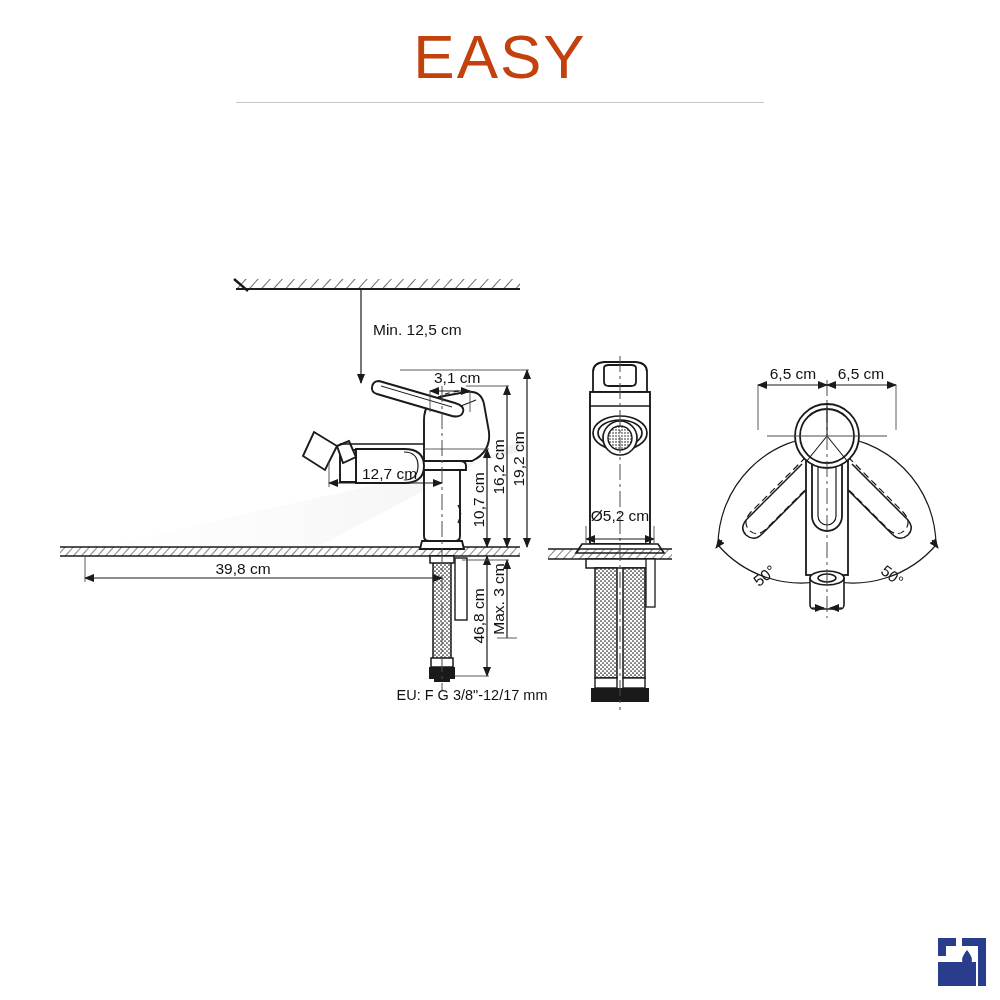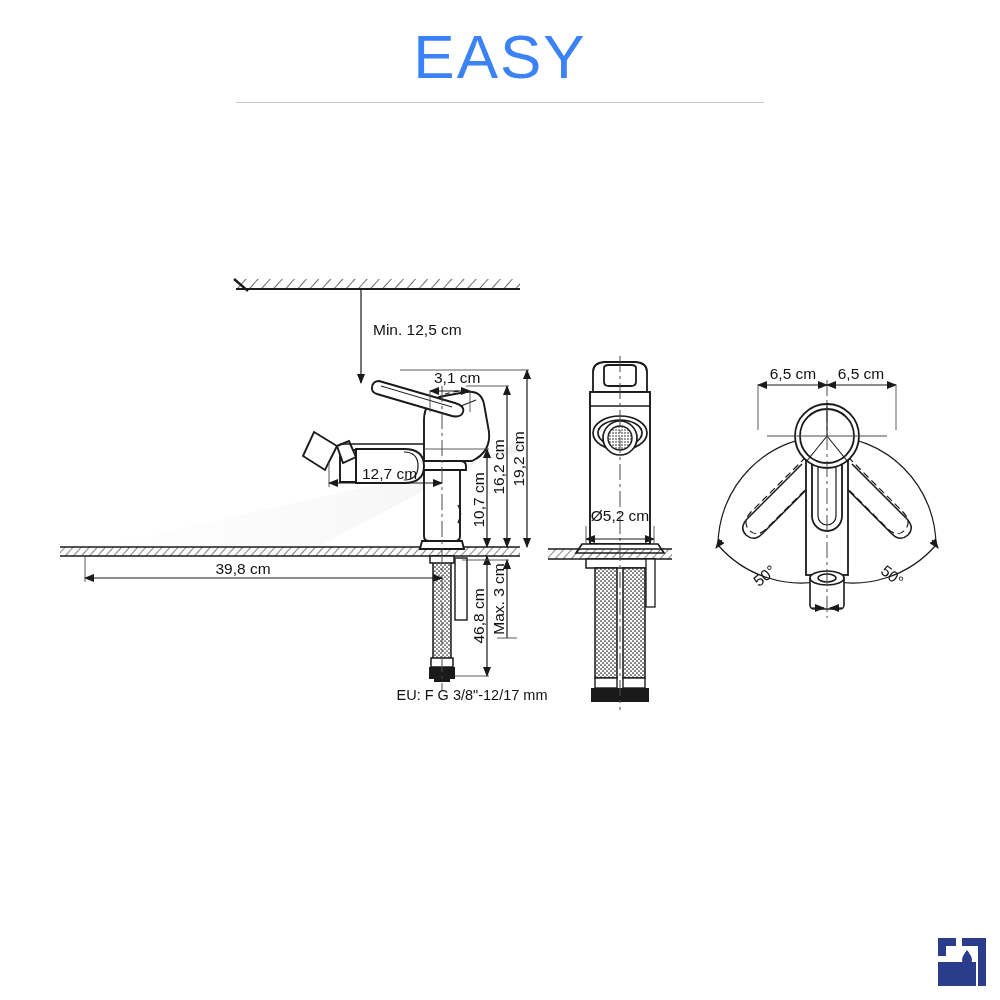--- a/index.html
+++ b/index.html
@@ -25,21 +25,21 @@
   .title {
     position: absolute;
     top: 26px;
     left: 0;
     width: 1000px;
     text-align: center;
     font-size: 62px;
     font-weight: 400;
     letter-spacing: 2px;
     line-height: 1;
-    color: #3b82f6;
+    color: #c2410c;
   }
   .title-rule {
     position: absolute;
     top: 102px;
     left: 236px;
     width: 528px;
     height: 1px;
     background: #c9c9c9;
   }
   svg.drawing {

